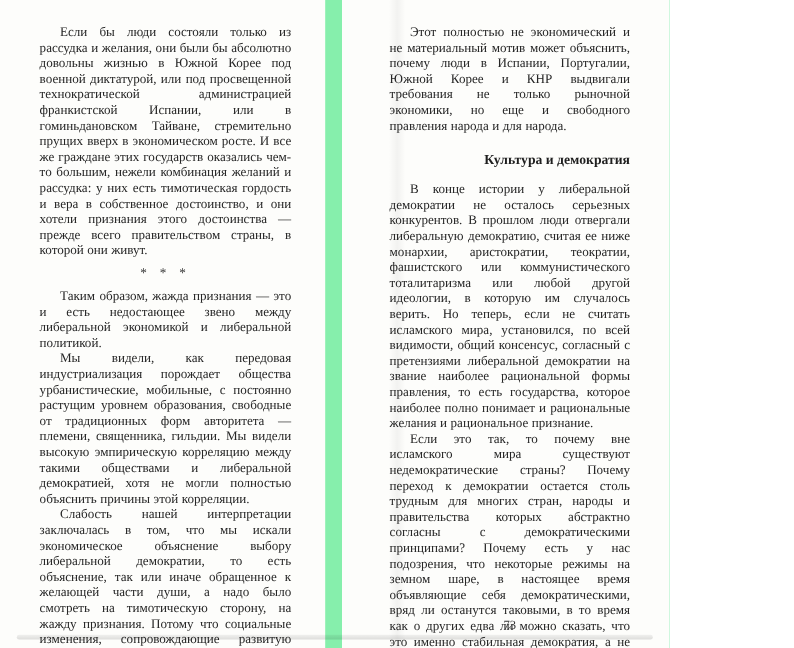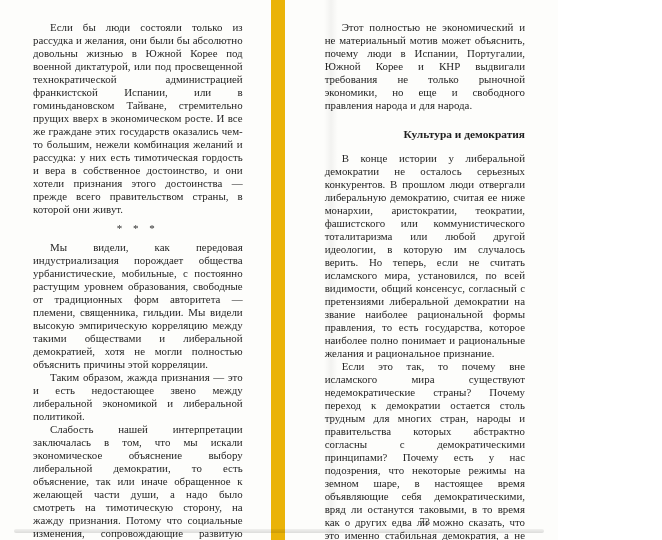--- a/index.html
+++ b/index.html
@@ -5,21 +5,21 @@
     html, body {
       margin: 0;
       padding: 0;
       background: #ffffff;
     }
     .spread {
       position: relative;
       width: 558px;
       height: 540px;
       margin: 0;
-      background: #eab308;
+      background: #86efac;
       font-family: "Liberation Serif", "DejaVu Serif", serif;
       color: #262626;
       display: flex;
       overflow: hidden;
       gap: 14px;
     }
     .page {
       box-sizing: border-box;
       width: 331px;
       height: 540px;
@@ -84,22 +84,22 @@
     }
   </style>
 </head>
 <body>
 
 <div class="spread">
 
   <div class="page page-left">
     <p class="para">Если бы люди состояли только из рассудка и желания, они были бы абсолютно довольны жизнью в Южной Корее под военной диктатурой, или под просвещенной технократической администрацией франкистской Испании, или в гоминьдановском Тайване, стремительно прущих вверх в экономическом росте. И все же граждане этих государств оказались чем-то большим, нежели комбинация желаний и рассудка: у них есть тимотическая гордость и вера в собственное достоинство, и они хотели признания этого достоинства — прежде всего правительством страны, в которой они живут.</p>
     <div class="separator">* * *</div>
+    <p class="para">Таким образом, жажда признания — это и есть недостающее звено между либеральной экономикой и либеральной политикой.</p>
     <p class="para">Мы видели, как передовая индустриализация порождает общества урбанистические, мобильные, с постоянно растущим уровнем образования, свободные от традиционных форм авторитета — племени, священника, гильдии. Мы видели высокую эмпирическую корреляцию между такими обществами и либеральной демократией, хотя не могли полностью объяснить причины этой корреляции.</p>
-    <p class="para">Таким образом, жажда признания — это и есть недостающее звено между либеральной экономикой и либеральной политикой.</p>
     <p class="para">Слабость нашей интерпретации заключалась в том, что мы искали экономическое объяснение выбору либеральной демократии, то есть объяснение, так или иначе обращенное к желающей части души, а надо было смотреть на тимотическую сторону, на жажду признания. Потому что социальные изменения, сопровождающие развитую индустриализацию, в частности образование, порождают, как оказывается, определенные требования признания, не существовавшие у людей более бедных или менее образованных. Чем люди становятся богаче, космополитичнее, образованнее, тем сильнее они желают не просто большего богатства, но признания своего статуса.</p>
   </div>
 
   <div class="page page-right">
     <p class="para">Этот полностью не экономический и не материальный мотив может объяснить, почему люди в Испании, Португалии, Южной Корее и КНР выдвигали требования не только рыночной экономики, но еще и свободного правления народа и для народа.</p>
     <h2 class="chapter-heading">Культура и демократия</h2>
     <p class="para">В конце истории у либеральной демократии не осталось серьезных конкурентов. В прошлом люди отвергали либеральную демократию, считая ее ниже монархии, аристократии, теократии, фашистского или коммунистического тоталитаризма или любой другой идеологии, в которую им случалось верить. Но теперь, если не считать исламского мира, установился, по всей видимости, общий консенсус, согласный с претензиями либеральной демократии на звание наиболее рациональной формы правления, то есть государства, которое наиболее полно понимает и рациональные желания и рациональное признание.</p>
     <p class="para">Если это так, то почему вне исламского мира существуют недемократические страны? Почему переход к демократии остается столь трудным для многих стран, народы и правительства которых абстрактно согласны с демократическими принципами? Почему есть у нас подозрения, что некоторые режимы на земном шаре, в настоящее время объявляющие себя демократическими, вряд ли останутся таковыми, в то время как о других едва ли можно сказать, что это именно стабильная демократия, а не что-то иное? И почему существующая тенденция к либерализму вроде бы пошла на спад, хотя в долгосрочной перспективе обещает победить?</p>
     <div class="page-number">73</div>
   </div>

